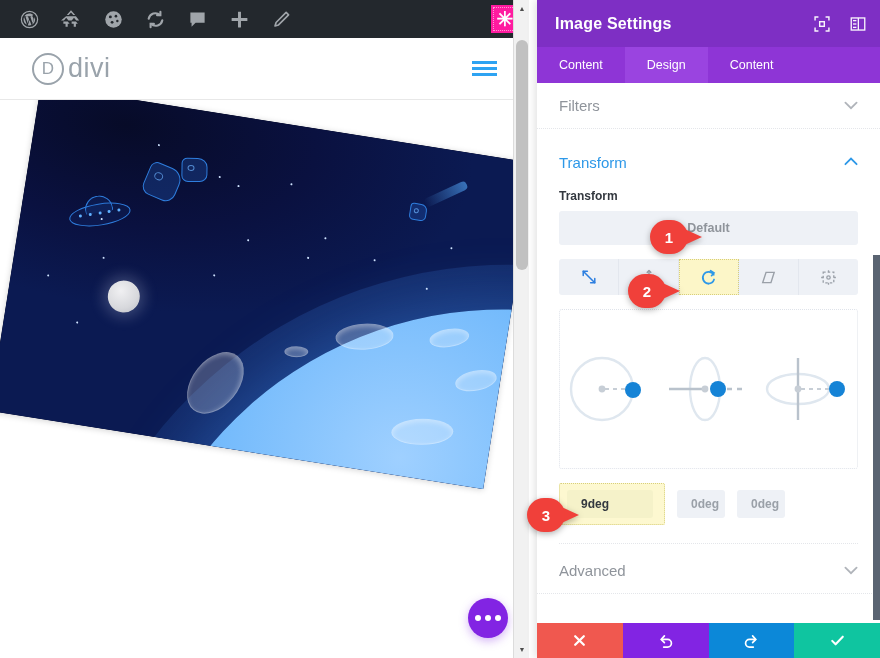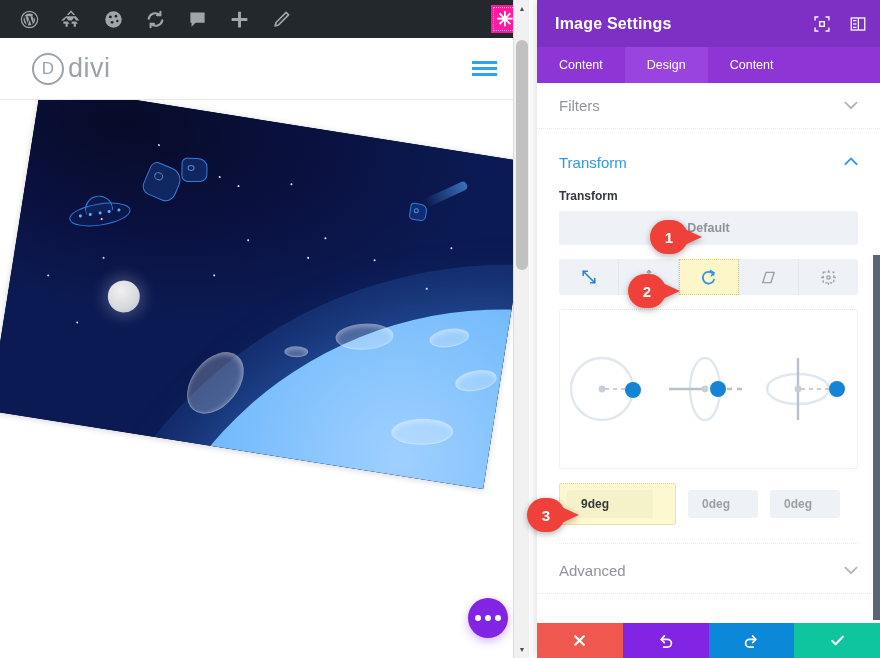--- a/index.html
+++ b/index.html
@@ -227,26 +227,26 @@
   }
   .rot-widget { position: relative; width: 96px; height: 90px; }
 
   .deg-row { display: flex; gap: 12px; align-items: center; }
   .deg-input {
     height: 28px; border-radius: 3px; background: #eef1f6;
     display: flex; align-items: center; padding: 0 14px;
     font-size: 12px; font-weight: bold; color: #9aa0a8;
   }
   .deg-input.w1 { width: 86px; }
-  .deg-input.w2 { width: 70px; }
+  .deg-input.w2 { width: 48px; }
   .deg-input.hl {
     background: #f5f2c9; color: #33383f;
   }
   .deg-wrap-hl {
-    background: #fdf8d0; padding: 7px 23px 7px 8px; border-radius: 2px;
+    background: #fdf8d0; padding: 7px 12px 7px 8px; border-radius: 2px;
     outline: 1px dotted #d8cf7a; outline-offset: -1px;
   }
 
   .divider-dots { border-top: 1px dotted #e4e6ea; margin-top: 18px; }
 
   .panel-footer {
     position: absolute; left: 0; bottom: 0; width: 343px; height: 35px; display: flex;
   }
   .fbtn { flex: 1; display: flex; align-items: center; justify-content: center; color: #fff; }
   .fbtn.close { background: #f0584f; }

